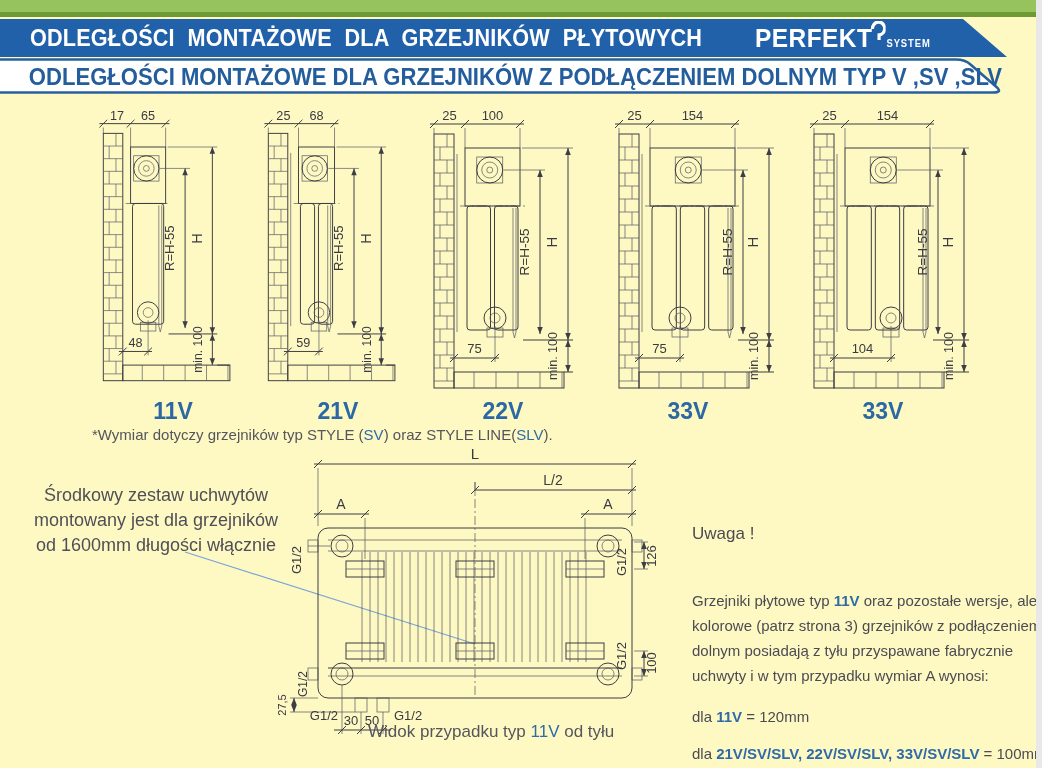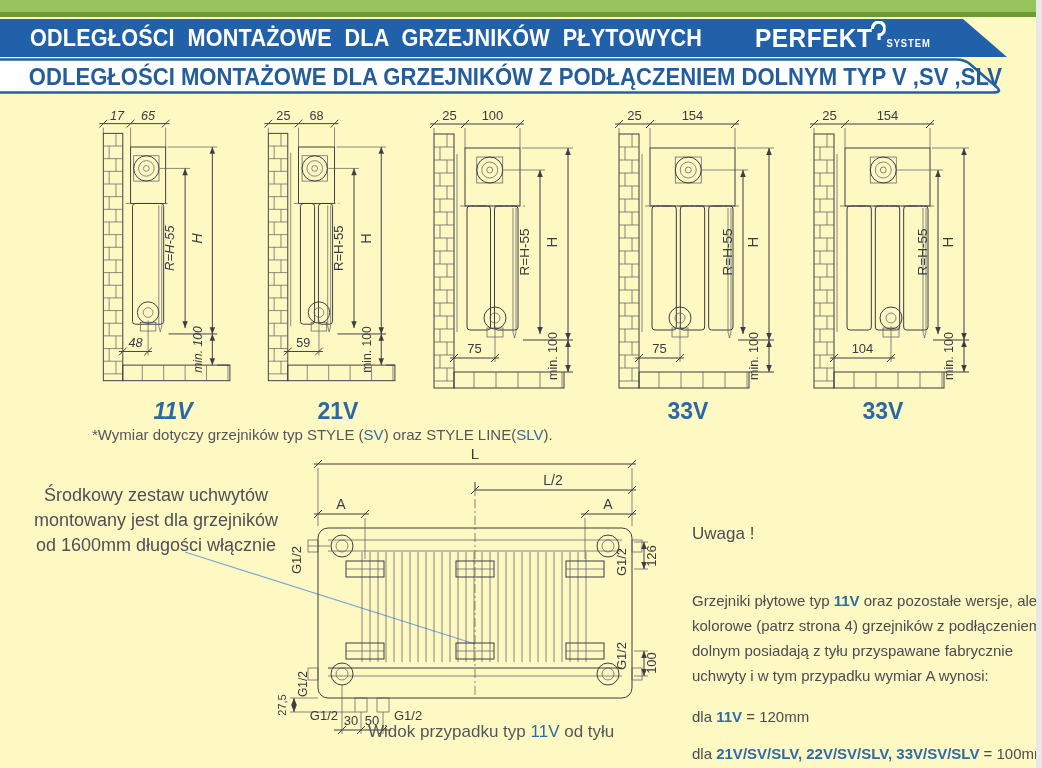--- a/index.html
+++ b/index.html
@@ -61,21 +61,21 @@
       <span class="logo-suffix">SYSTEM</span>
     </span>
   </div>
 
   <svg class="banner-shape" width="1030" height="42" viewBox="0 0 1030 42">
     <path d="M0 2.5 H956 q9 0 14.5 5 l26 22.5 q6.5 5.5 -4 5.5 H0" fill="#ffffff" stroke="#28609f" stroke-width="2.6"></path>
   </svg>
   <div class="banner-text">ODLEGŁOŚCI MONTAŻOWE DLA GRZEJNIKÓW Z PODŁĄCZENIEM DOLNYM TYP V ,SV ,SLV</div>
 
   <div id="diagrams">
-      <div class="diagram-cell" style="left: 78px; font-style: italic;"><svg width="185" height="300" viewBox="0 0 190 300" preserveAspectRatio="xMinYMin meet">
+      <div class="diagram-cell" style="left: 78px;"><svg width="185" height="300" viewBox="0 0 190 300" preserveAspectRatio="xMinYMin meet">
           <rect x="26" y="24" width="20" height="254" rx="0" class="ln"></rect>
           <line x1="26" y1="37" x2="46" y2="37" class="thin"></line>
           <line x1="39" y1="24" x2="39" y2="37" class="thin"></line>
           <line x1="26" y1="50" x2="46" y2="50" class="thin"></line>
           <line x1="32" y1="37" x2="32" y2="50" class="thin"></line>
           <line x1="26" y1="63" x2="46" y2="63" class="thin"></line>
           <line x1="39" y1="50" x2="39" y2="63" class="thin"></line>
           <line x1="26" y1="76" x2="46" y2="76" class="thin"></line>
           <line x1="32" y1="63" x2="32" y2="76" class="thin"></line>
           <line x1="26" y1="89" x2="46" y2="89" class="thin"></line>
@@ -337,21 +337,21 @@
           <text x="121" y="142" font-size="13.5" text-anchor="middle" transform="rotate(-90 121 142)">R=H-55</text>
           <line x1="160" y1="230" x2="160" y2="262" class="ln"></line>
           <polygon points="160,230 157.2,237 162.8,237" class="fill"></polygon>
           <polygon points="160,262 157.2,255 162.8,255" class="fill"></polygon>
           <text x="149" y="246" font-size="12.5" text-anchor="middle" transform="rotate(-90 149 246)">min. 100</text>
           <line x1="87" y1="216" x2="87" y2="252" class="thin"></line>
           <line x1="42" y1="248" x2="91" y2="248" class="ln"></line>
           <line x1="42" y1="252" x2="50" y2="244" class="ln" stroke-width="1.2"></line>
           <line x1="83" y1="252" x2="91" y2="244" class="ln" stroke-width="1.2"></line>
           <text x="66.5" y="243" font-size="13" text-anchor="middle">75</text>
-        </svg></div>
+        </svg><div class="diagram-label">22V</div></div>
       <div class="diagram-cell" style="left: 593px;"><svg width="200" height="300" viewBox="0 0 190 300" preserveAspectRatio="xMinYMin meet">
           <rect x="26" y="24" width="20" height="254" rx="0" class="ln"></rect>
           <line x1="26" y1="37" x2="46" y2="37" class="thin"></line>
           <line x1="39" y1="24" x2="39" y2="37" class="thin"></line>
           <line x1="26" y1="50" x2="46" y2="50" class="thin"></line>
           <line x1="32" y1="37" x2="32" y2="50" class="thin"></line>
           <line x1="26" y1="63" x2="46" y2="63" class="thin"></line>
           <line x1="39" y1="50" x2="39" y2="63" class="thin"></line>
           <line x1="26" y1="76" x2="46" y2="76" class="thin"></line>
           <line x1="32" y1="63" x2="32" y2="76" class="thin"></line>
@@ -665,21 +665,21 @@
         <text x="68" y="274" font-size="13" text-anchor="end">G1/2</text>
         <text x="124" y="274" font-size="13" text-anchor="start">G1/2</text>
       </svg></div>
 
   <div class="caption"><span>Widok przypadku typ </span><span class="accent">11V</span><span> od tyłu</span></div>
 
   <div class="notice">
     <div class="notice-title">Uwaga !</div>
     <div class="notice-body">
         <div><span>Grzejniki płytowe typ </span><span class="accent-bold">11V</span><span> oraz pozostałe wersje, ale</span></div>
-        <div><span>kolorowe (patrz strona 4) grzejników z podłączeniem</span></div>
+        <div><span>kolorowe (patrz strona 3) grzejników z podłączeniem</span></div>
         <div><span>dolnym posiadają z tyłu przyspawane fabrycznie</span></div>
         <div><span>uchwyty i w tym przypadku wymiar A wynosi:</span></div>
       </div>
     <div class="notice-rule"><span>dla </span><span class="accent-bold">11V</span><span> = 120mm</span></div>
     <div class="notice-rule"><span>dla </span><span class="accent-bold">21V/SV/SLV, 22V/SV/SLV, 33V/SV/SLV</span><span> = 100mm</span></div>
   </div>
 
 </div>
 
 </body></html>

